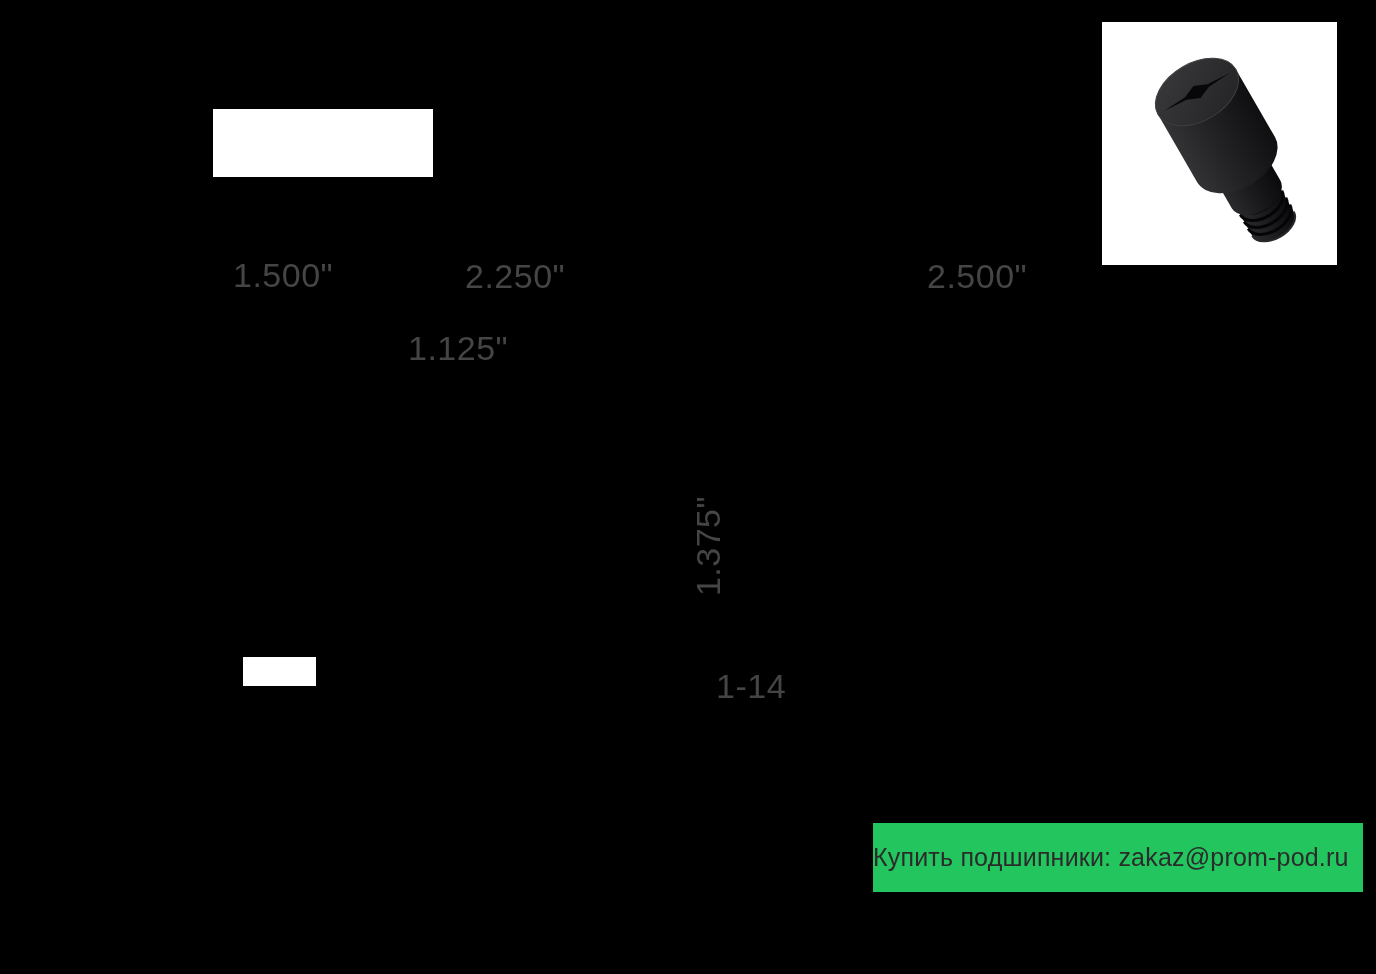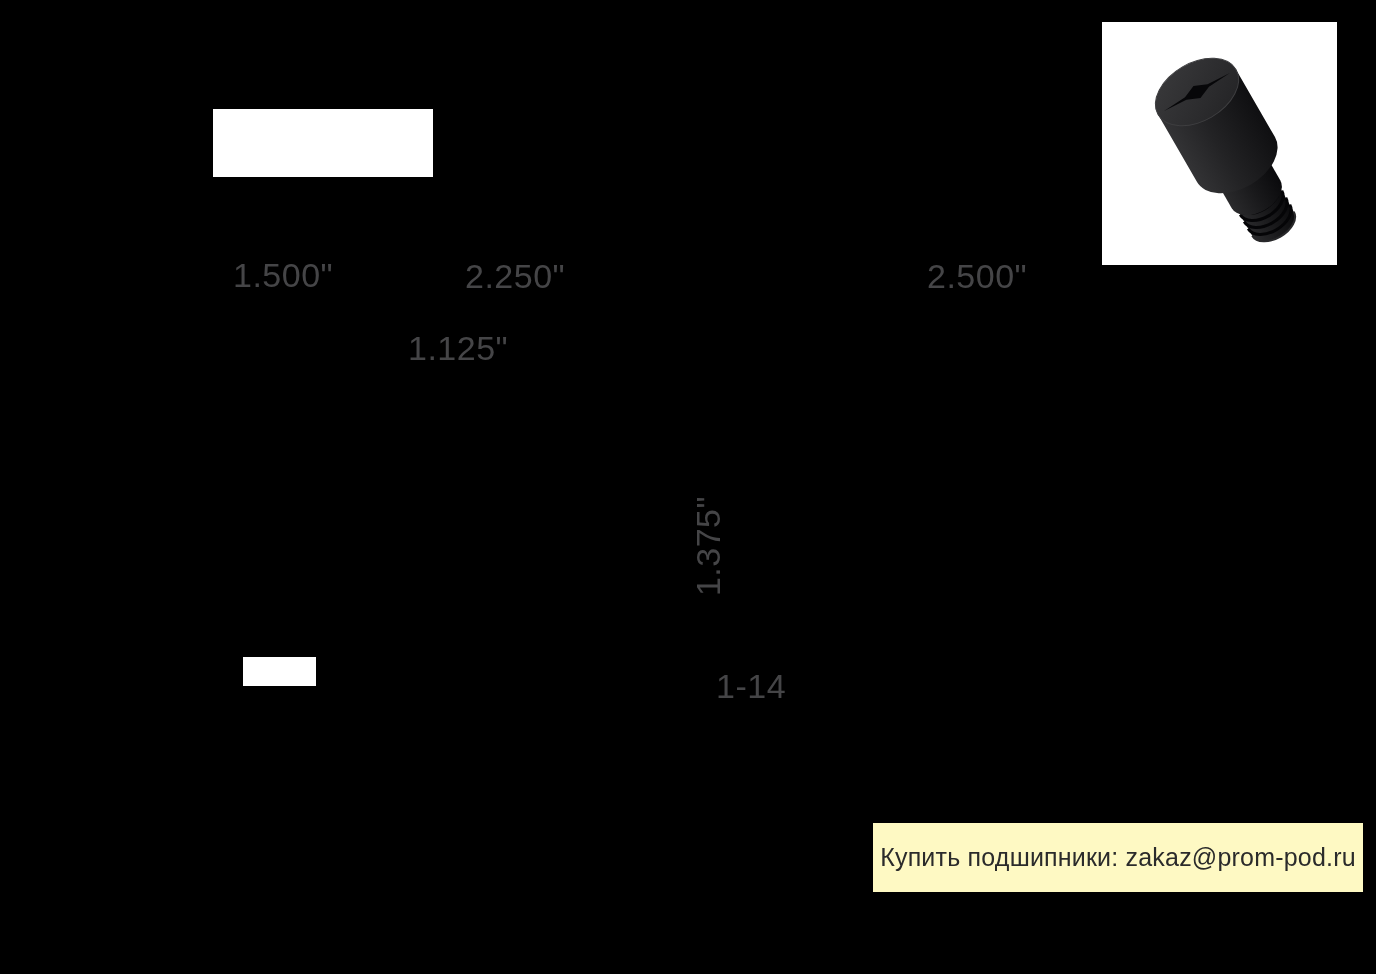--- a/index.html
+++ b/index.html
@@ -45,24 +45,23 @@
     left: 1102px; top: 22px;
     width: 235px; height: 243px;
     background: #ffffff;
   }
   .product-photo svg { display: block; }
 
   .contact-banner {
     position: absolute;
     left: 873px; top: 823px;
     width: 490px; height: 69px;
-    background: #fef9c3;
+    background: #22c55e;
     display: flex;
     align-items: center;
-    justify-content: center;
   }
   .contact-text {
     color: #2b2b2b;
     font-size: 25px;
     letter-spacing: 0.2px;
     white-space: nowrap;
     font-family: "Liberation Sans", "DejaVu Sans", sans-serif;
   }
 </style>
 </head>

